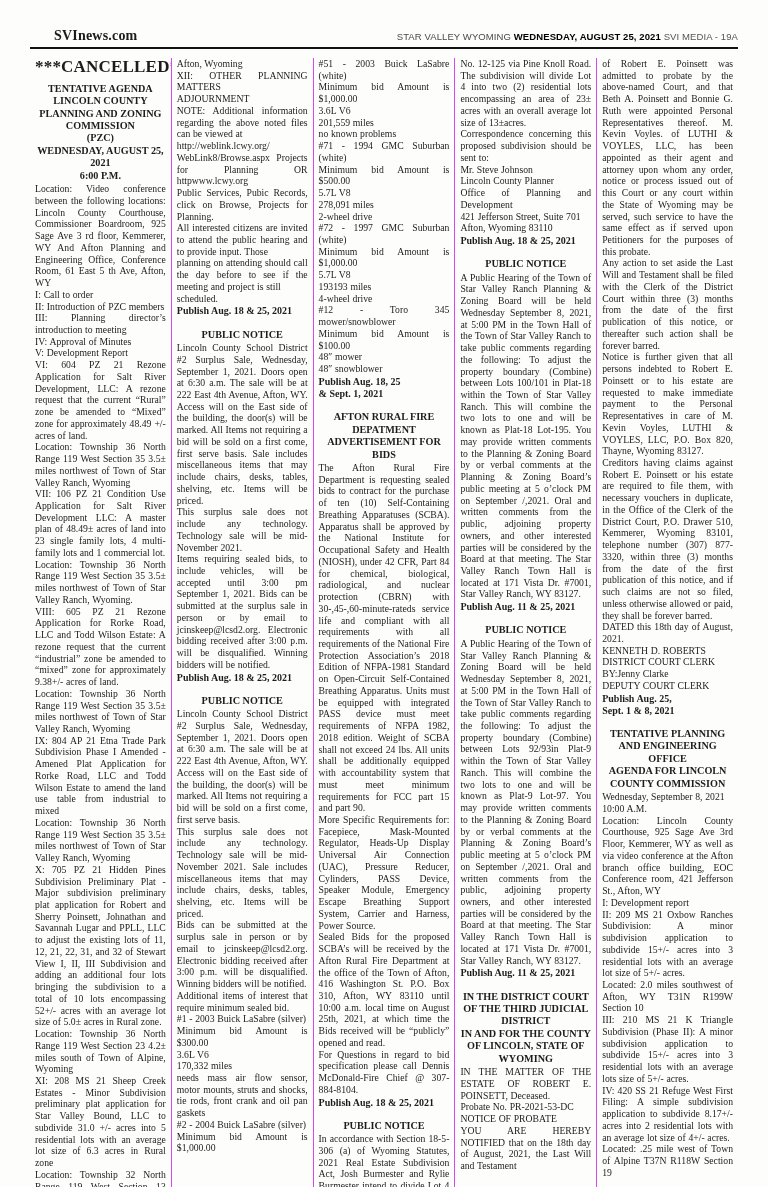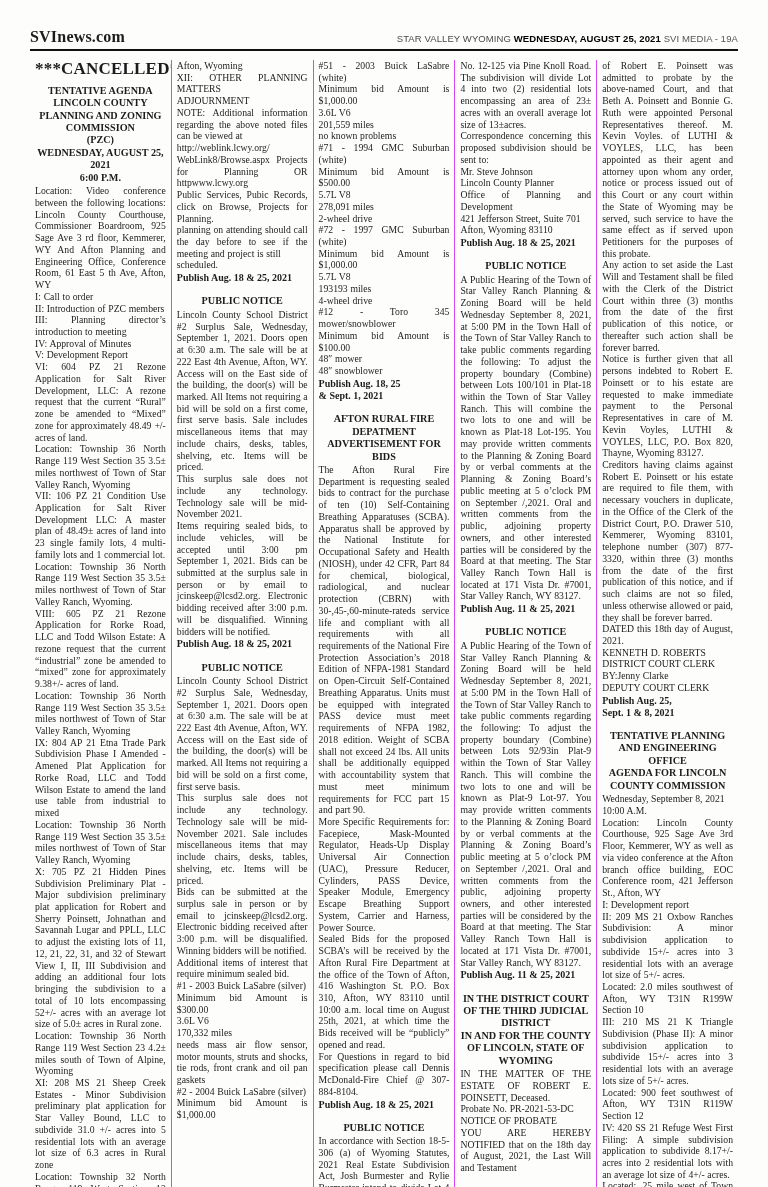--- a/index.html
+++ b/index.html
@@ -21,22 +21,23 @@
   
   .hdr {
     display: flex;
     justify-content: space-between;
     align-items: baseline;
     border-bottom: 2px solid #111;
     padding-bottom: 3px;
   }
   .masthead {
     font-weight: bold;
-    font-size: 16px;
+    font-size: 14px;
     letter-spacing: 0.2px;
+    margin-left: 24px;
   }
   .dateline {
     font-family: "Liberation Sans", sans-serif;
     font-size: 9.5px;
     letter-spacing: 0.1px;
     white-space: nowrap;
   }
   .dateline .loc   { color: #4a4a4a; font-weight: normal; margin-top: 11px; }
   .dateline .date  { color: #000;    font-weight: bold; }
   .dateline .edn   { color: #555;    font-weight: normal; }
@@ -126,20 +127,21 @@
         <div class="b-p">XI: 208 MS 21 Sheep Creek Estates - Minor Subdivision preliminary plat application for Star Valley Bound, LLC to subdivide 31.0 +/- acres into 5 residential lots with an average lot size of 6.3 acres in Rural zone</div>
         <div class="b-p">Location: Township 32 North Range 119 West Section 13 4.85± miles southwest of Town of</div>
       </section>
     <section class="col">
         <div class="b-p">Afton, Wyoming</div>
         <div class="b-p">XII: OTHER PLANNING MATTERS</div>
         <div class="b-p">ADJOURNMENT</div>
         <div class="b-p">NOTE: Additional information regarding the above noted files can be viewed at</div>
         <div class="b-p">http://weblink.lcwy.org/ WebLink8/Browse.aspx Projects for Planning OR httpwww.lcwy.org</div>
         <div class="b-p">Public Services, Pubic Records, click on Browse, Projects for Planning.</div>
+        <div class="b-p">All interested citizens are invited to attend the public hearing and to provide input. Those</div>
         <div class="b-p">planning on attending should call the day before to see if the meeting and project is still</div>
         <div class="b-p">scheduled.</div>
         <div class="b-pub">Publish Aug. 18 &amp; 25, 2021</div>
         <div class="b-head">PUBLIC NOTICE</div>
         <div class="b-p">Lincoln County School District #2 Surplus Sale, Wednesday, September 1, 2021. Doors open at 6:30 a.m. The sale will be at 222 East 4th Avenue, Afton, WY. Access will on the East side of the building, the door(s) will be marked. All Items not requiring a bid will be sold on a first come, first serve basis. Sale includes miscellaneous items that may include chairs, desks, tables, shelving, etc. Items will be priced.</div>
         <div class="b-p">This surplus sale does not include any technology. Technology sale will be mid-November 2021.</div>
         <div class="b-p">Items requiring sealed bids, to include vehicles, will be accepted until 3:00 pm September 1, 2021. Bids can be submitted at the surplus sale in person or by email to jcinskeep@lcsd2.org. Electronic bidding received after 3:00 p.m. will be disqualified. Winning bidders will be notified.</div>
         <div class="b-pub">Publish Aug. 18 &amp; 25, 2021</div>
         <div class="b-head">PUBLIC NOTICE</div>
         <div class="b-p">Lincoln County School District #2 Surplus Sale, Wednesday, September 1, 2021. Doors open at 6:30 a.m. The sale will be at 222 East 4th Avenue, Afton, WY. Access will on the East side of the building, the door(s) will be marked. All Items not requiring a bid will be sold on a first come, first serve basis.</div>
@@ -229,18 +231,17 @@
 AND ENGINEERING OFFICE
 AGENDA FOR LINCOLN
 COUNTY COMMISSION</div>
         <div class="b-p">Wednesday, September 8, 2021</div>
         <div class="b-p">10:00 A.M.</div>
         <div class="b-p">Location: Lincoln County Courthouse, 925 Sage Ave 3rd Floor, Kemmerer, WY as well as via video conference at the Afton branch office building, EOC Conference room, 421 Jefferson St., Afton, WY</div>
         <div class="b-p">I: Development report</div>
         <div class="b-p">II: 209 MS 21 Oxbow Ranches Subdivision: A minor subdivision application to subdivide 15+/- acres into 3 residential lots with an average lot size of 5+/- acres.</div>
         <div class="b-p">Located: 2.0 miles southwest of Afton, WY T31N R199W Section 10</div>
         <div class="b-p">III: 210 MS 21 K Triangle Subdivision (Phase II): A minor subdivision application to subdivide 15+/- acres into 3 residential lots with an average lots size of 5+/- acres.</div>
-        <div class="b-p">Located: 900 feet southwest of Afton, WY T31N R119W Section 12</div>
         <div class="b-p">IV: 420 SS 21 Refuge West First Filing: A simple subdivision application to subdivide 8.17+/- acres into 2 residential lots with an average lot size of 4+/- acres.</div>
         <div class="b-p">Located: .25 mile west of Town of Alpine T37N R118W Section 19</div>
       </section>
   </div>
 </div>
 
 </body></html>

